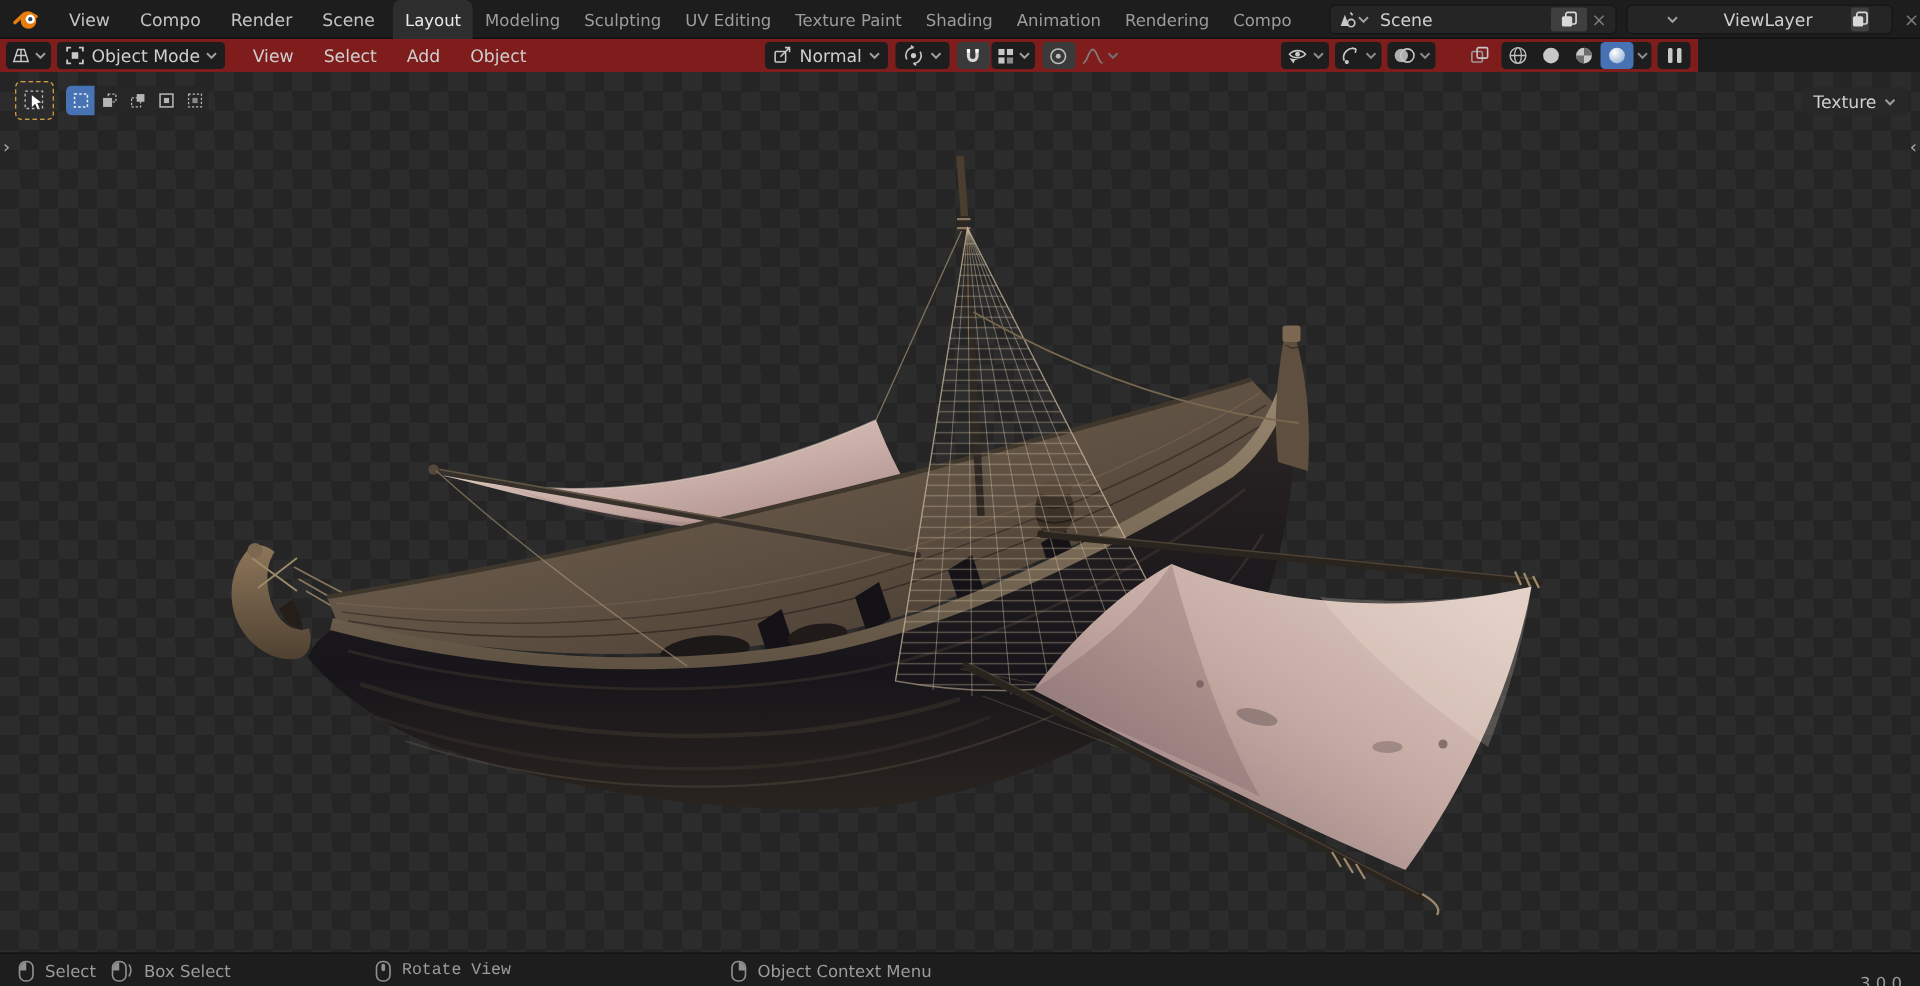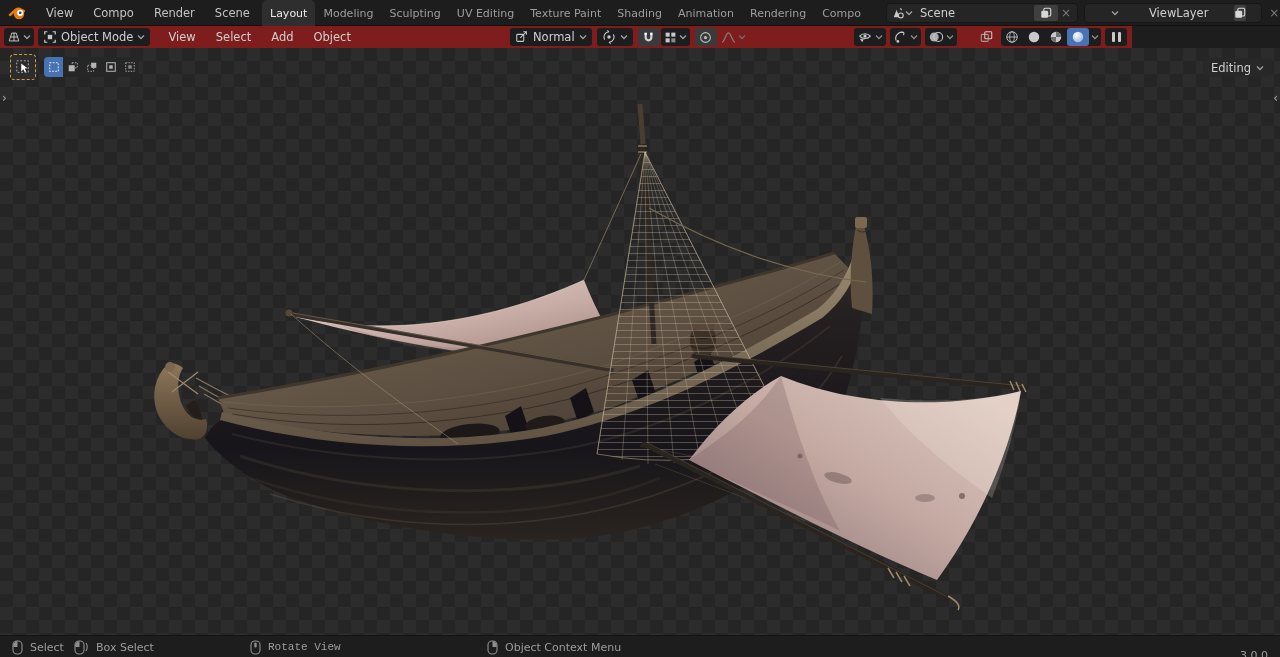--- a/index.html
+++ b/index.html
@@ -495,21 +495,21 @@
     <div class="sm">
       <svg width="12" height="12" viewBox="0 0 14 14">
         <rect x="2" y="2" width="10" height="10" fill="none" stroke="#b5b5b5" stroke-width="1" stroke-dasharray="1.8 1.4"></rect>
         <rect x="5" y="5" width="4" height="4" fill="#8a8a8a"></rect>
         </svg>
     </div>
   </div>
 </div>
 
 <div class="options">
-  <span>Editing</span>
+  <span>Texture</span>
   <svg class="chev" viewBox="0 0 8 6">
     <path d="M1 1.5 L4 4.5 L7 1.5" fill="none" stroke="#9f9f9f" stroke-width="1.3"></path>
     </svg>
 </div>
 
 <div class="edge-arrow" style="left:2px;">›</div>
 <div class="edge-arrow" style="right:2px;">‹</div>
 
 <div class="statusbar">
   <div class="hint" style="left:12px;">

